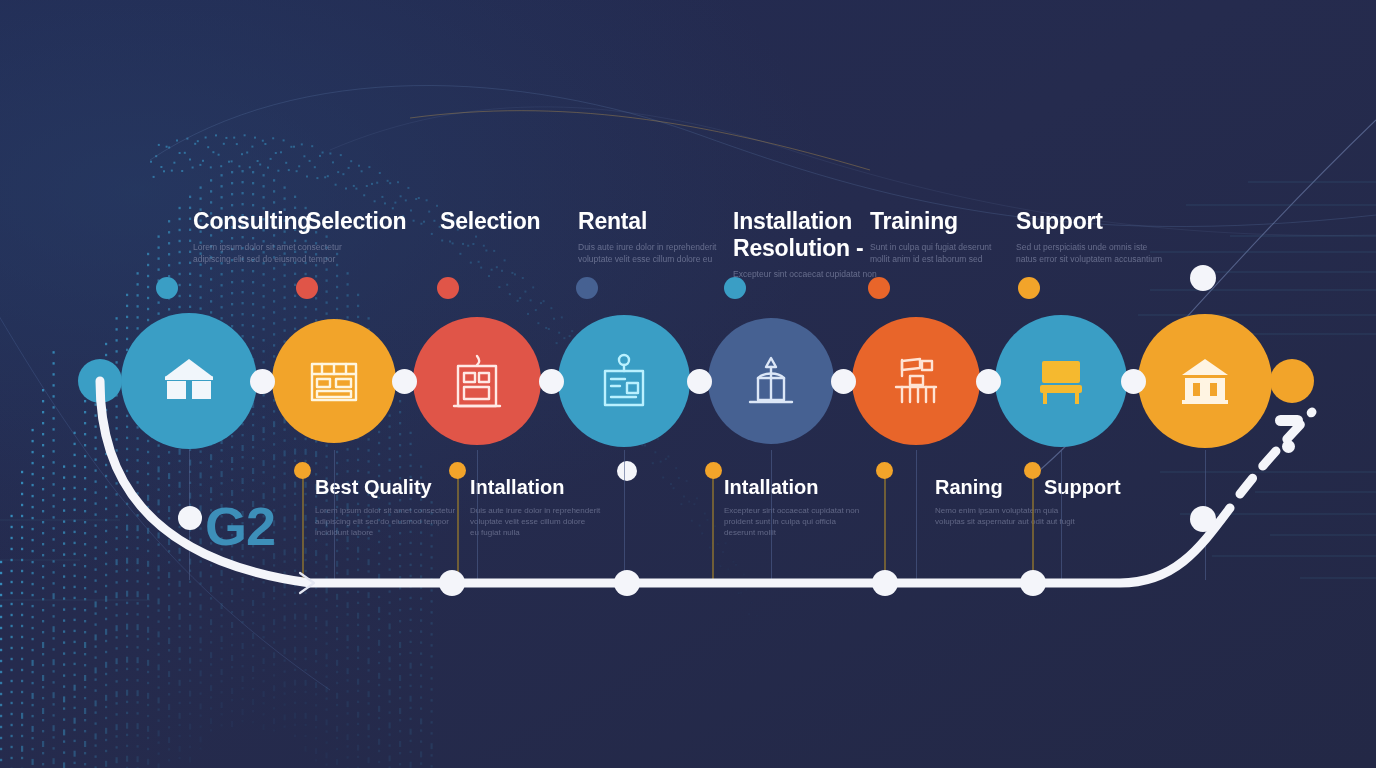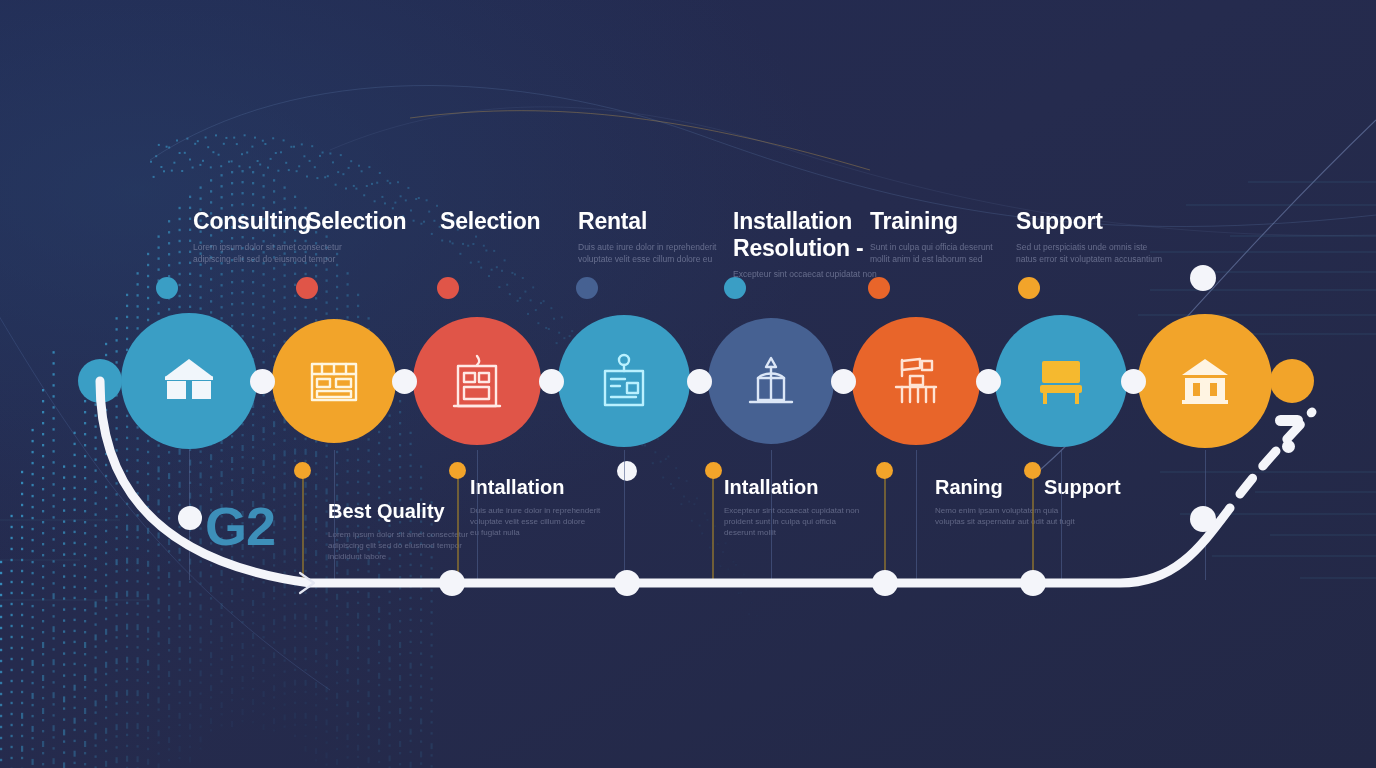--- a/index.html
+++ b/index.html
@@ -2193,21 +2193,21 @@
       </div>
       <div class="top-dot" style="left: 576px; top: 277px; background: rgb(70, 97, 146);"></div>
       <div class="top-step" style="left: 733px; top: 208px;">
         <div class="step-title">Installation
 Resolution -</div>
         <div class="step-desc" style="white-space: pre-line;">Excepteur sint occaecat cupidatat non</div>
       </div>
       <div class="top-dot" style="left: 724px; top: 277px; background: rgb(58, 158, 197);"></div>
       <div class="top-step" style="left: 870px; top: 208px;">
         <div class="step-title">Training</div>
-        <div class="step-desc" style="white-space: pre-line;">Sunt in culpa qui officia deserunt
+        <div class="step-desc" style="white-space: pre-line;">Sunt in culpa qui fugiat deserunt
 mollit anim id est laborum sed</div>
       </div>
       <div class="top-dot" style="left: 868px; top: 277px; background: rgb(232, 101, 42);"></div>
       <div class="top-step" style="left: 1016px; top: 208px;">
         <div class="step-title">Support</div>
         <div class="step-desc" style="white-space: pre-line;">Sed ut perspiciatis unde omnis iste
 natus error sit voluptatem accusantium</div>
       </div>
       <div class="top-dot" style="left: 1018px; top: 277px; background: rgb(242, 164, 42);"></div>
     </div>
@@ -2301,21 +2301,21 @@
       <div class="link-dot" style="left: 686.5px; top: 368.5px;"></div>
       <div class="link-dot" style="left: 830.5px; top: 368.5px;"></div>
       <div class="link-dot" style="left: 975.5px; top: 368.5px;"></div>
       <div class="link-dot" style="left: 1120.5px; top: 368.5px;"></div>
       <div class="edge-dot" style="left: 78px; top: 359px; width: 44px; height: 44px; background: rgb(58, 158, 197);"></div>
       <div class="edge-dot" style="left: 1270px; top: 359px; width: 44px; height: 44px; background: rgb(242, 164, 42);"></div>
     </div>
 
   <div id="bottom-steps-host">
       <div style="position: absolute; left: 302px; top: 470px; width: 2px; height: 115px; background: rgb(138, 112, 48); opacity: 0.75;"></div>
-      <div class="bot-step" style="left: 328px; top: 476px; margin-top: 24px;">
+      <div class="bot-step" style="left: 315px; top: 476px;">
         <div class="step-title">Best Quality</div>
         <div class="step-desc" style="white-space: pre-line;">Lorem ipsum dolor sit amet consectetur
 adipiscing elit sed do eiusmod tempor
 incididunt labore</div>
       </div>
       <div class="bot-dot" style="left: 294px; top: 462px; background: rgb(242, 164, 42);"></div>
       <div style="position: absolute; left: 457px; top: 470px; width: 2px; height: 115px; background: rgb(138, 112, 48); opacity: 0.75;"></div>
       <div class="bot-step" style="left: 470px; top: 476px;">
         <div class="step-title">Intallation</div>
         <div class="step-desc" style="white-space: pre-line;">Duis aute irure dolor in reprehenderit

